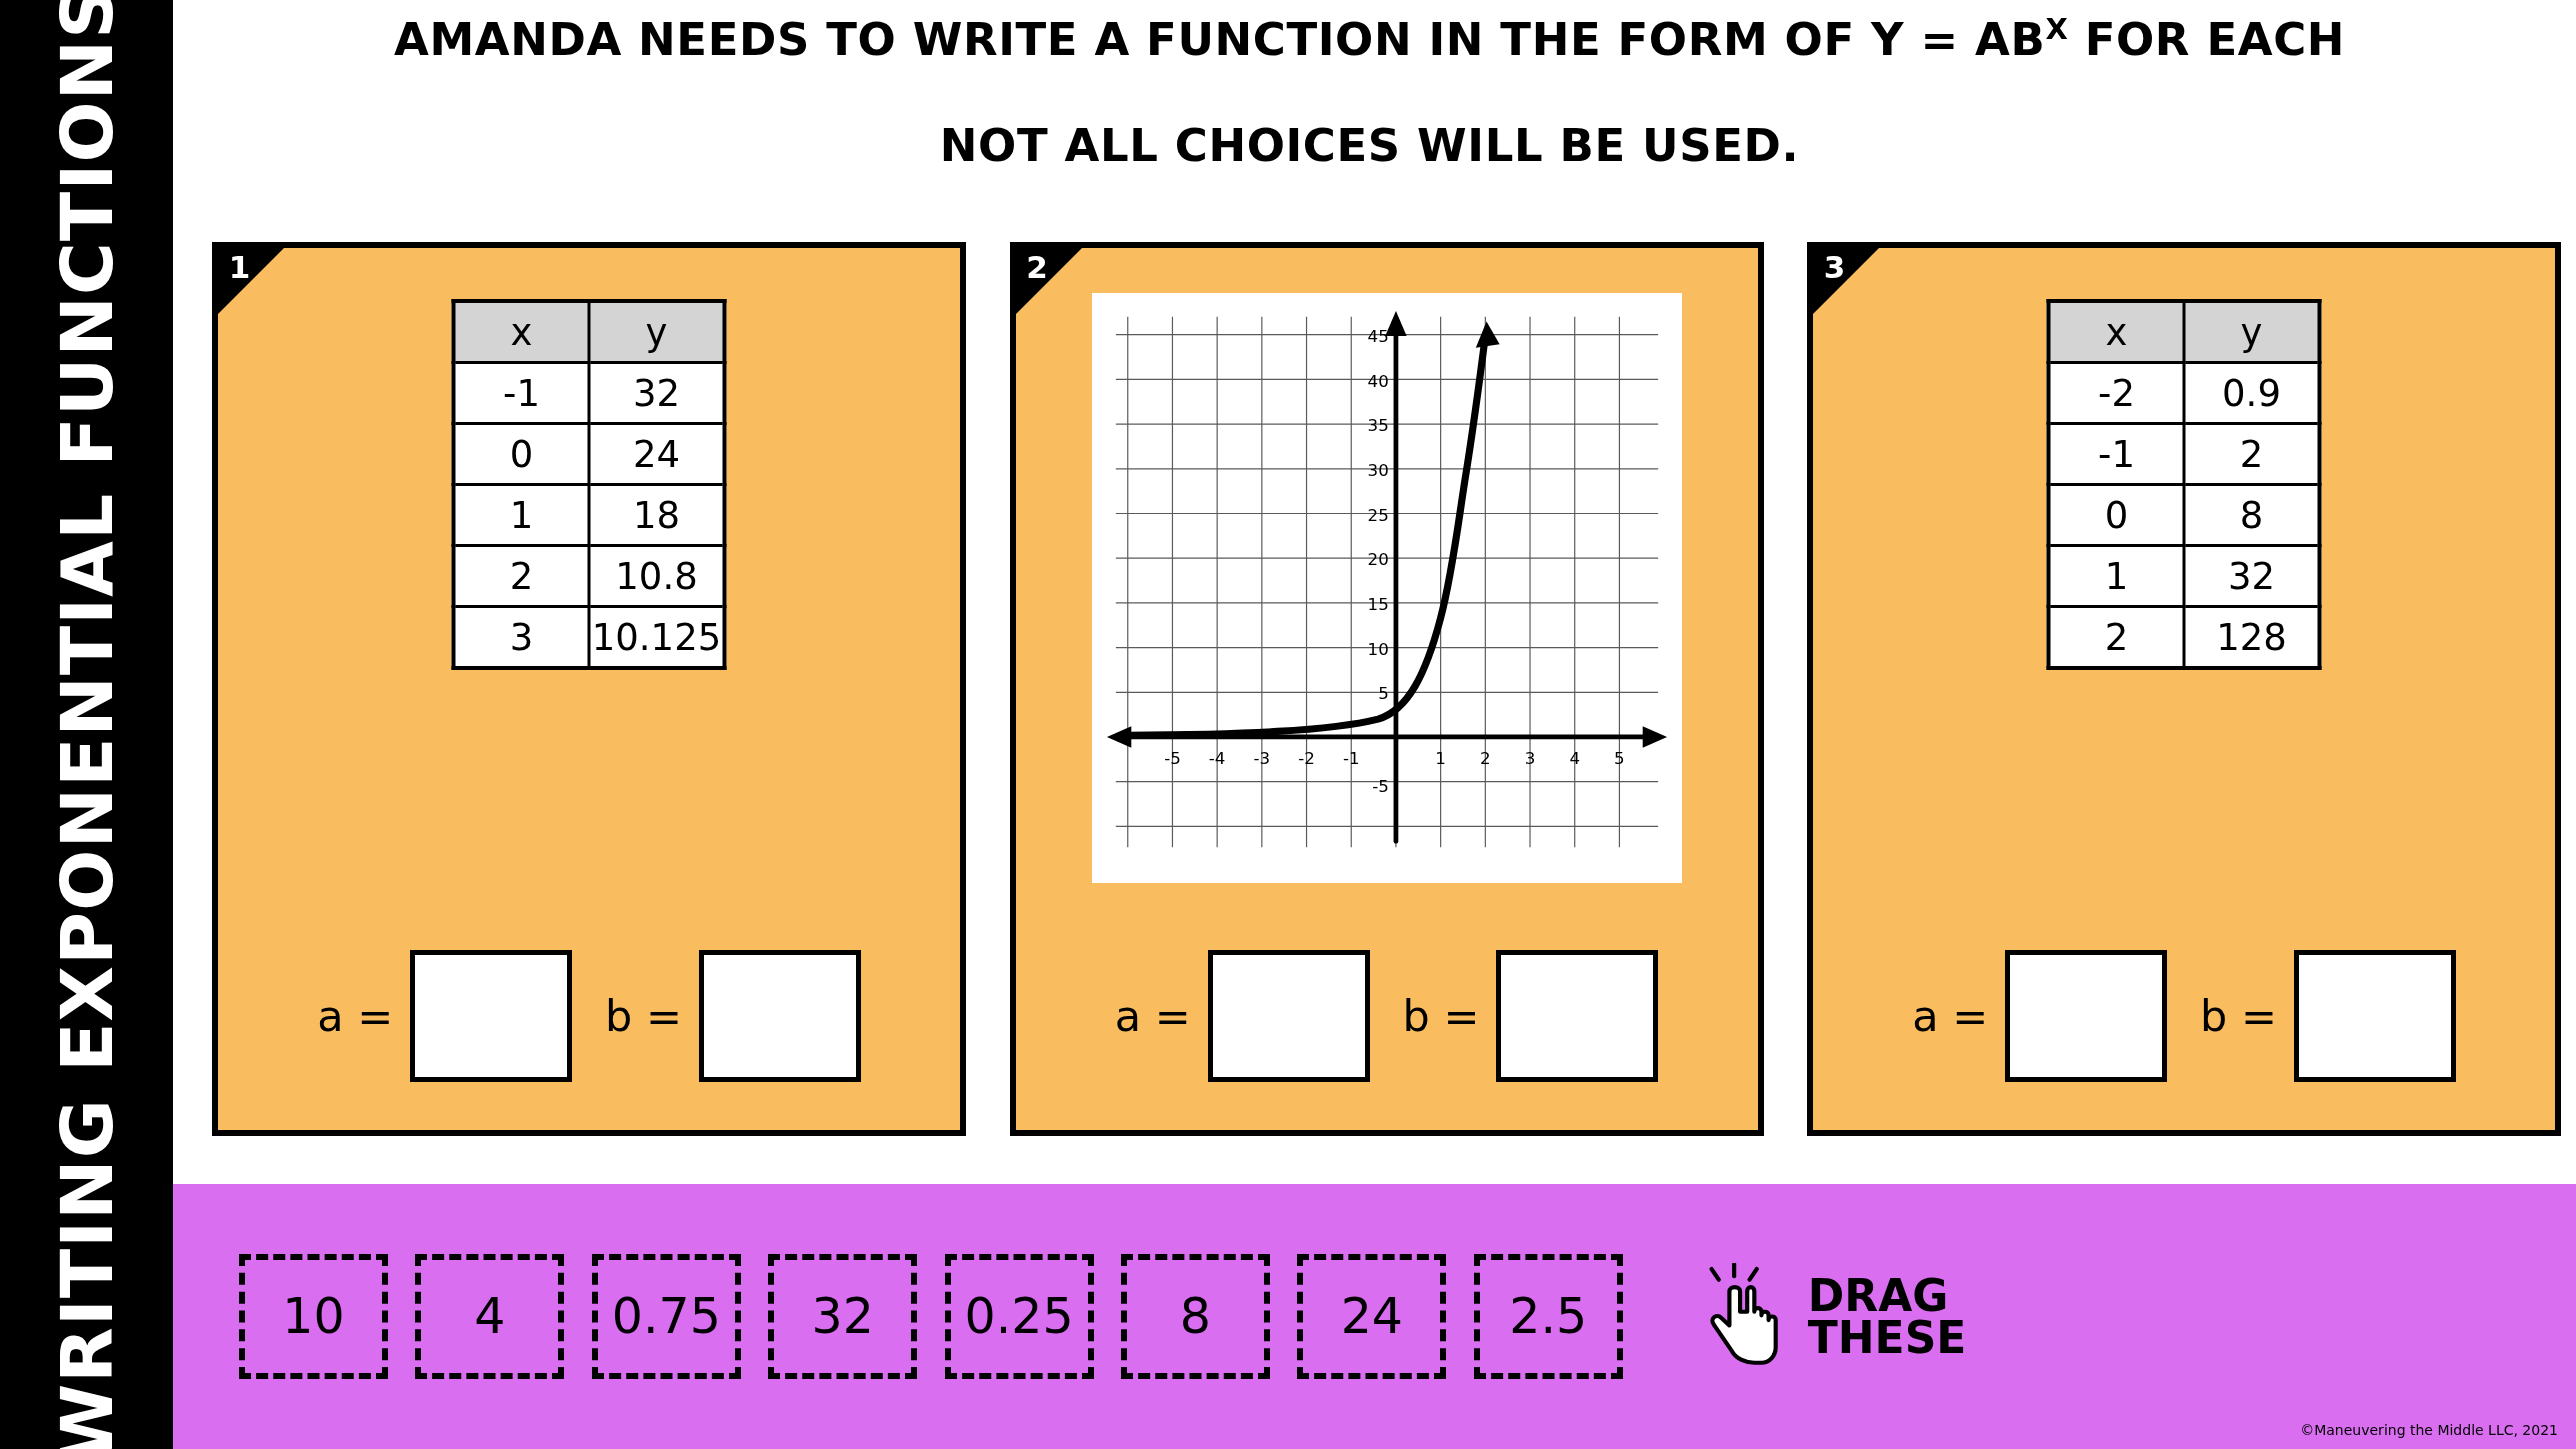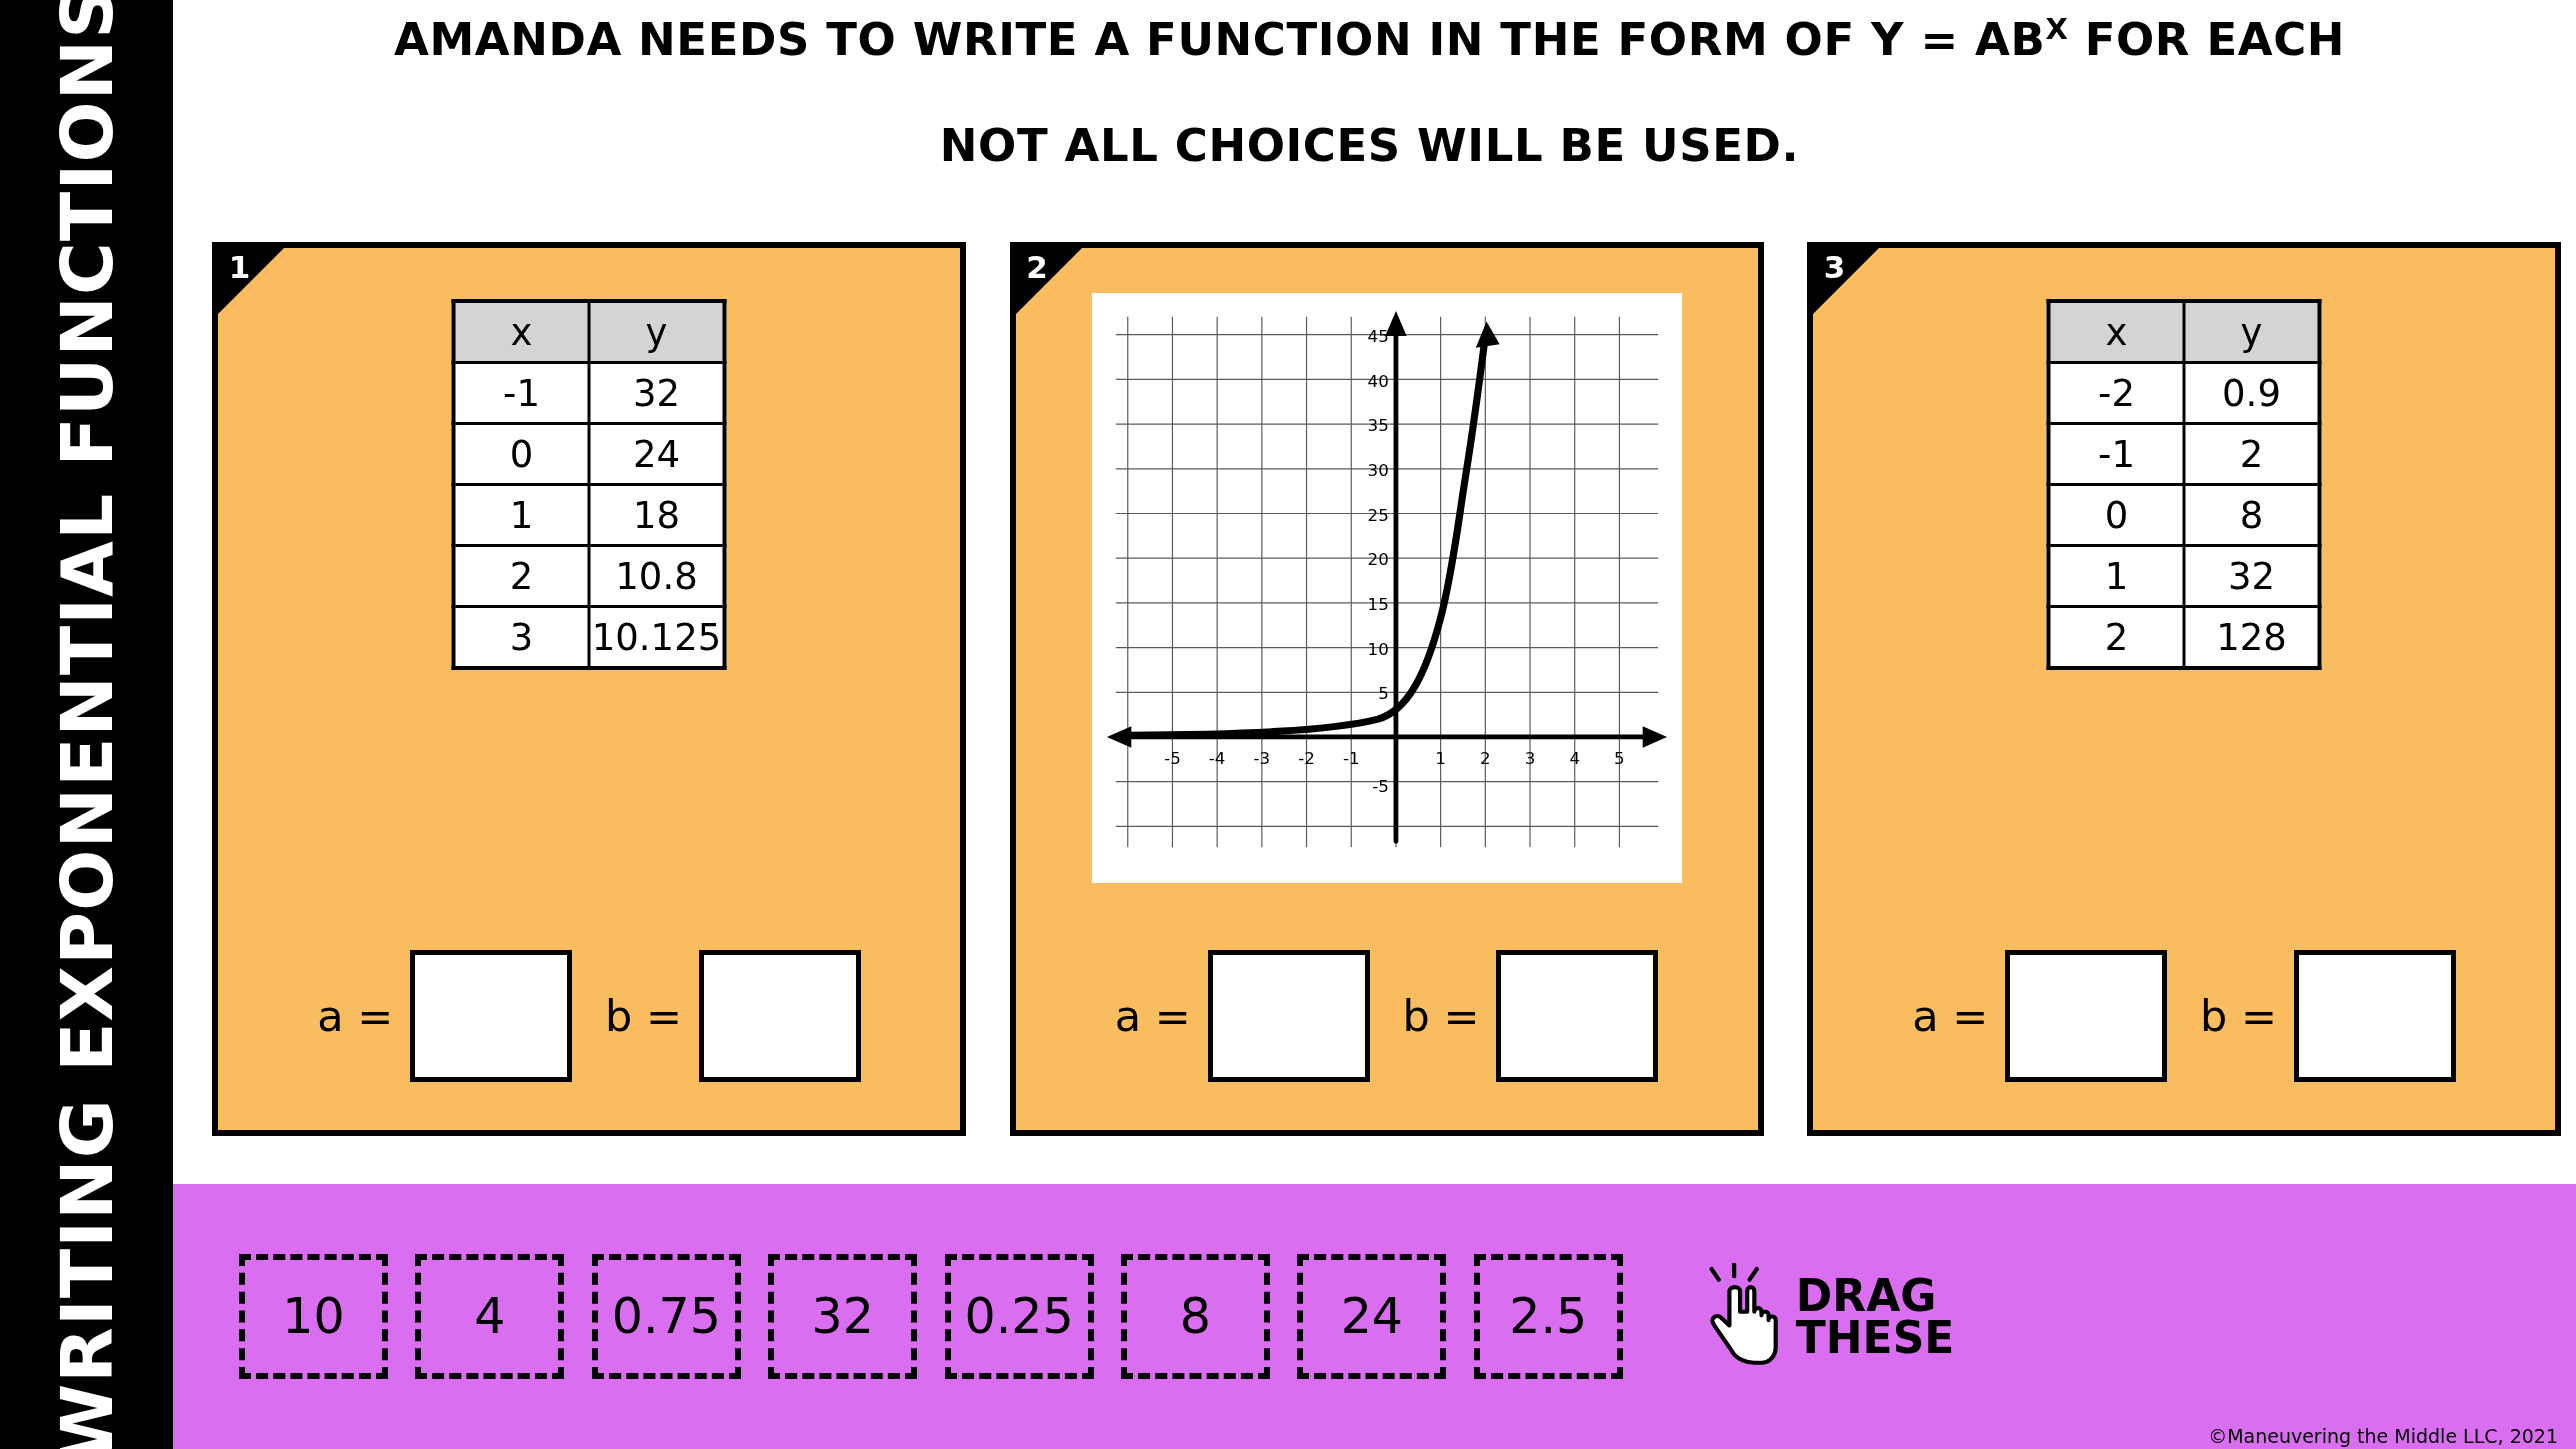--- a/index.html
+++ b/index.html
@@ -187,36 +187,36 @@
     font-size: 49px;
     font-family: "DejaVu Sans", sans-serif;
     color: #000000;
     padding: 0 10.7px;
     box-sizing: border-box;
   }
   #drag-these {
     margin-left: 72px;
     display: flex;
     align-items: center;
-    gap: 12px;
+    gap: 24px;
   }
   #drag-these-text {
     font-size: 44px;
     font-weight: bold;
     line-height: 0.95;
     font-family: "DejaVu Sans", sans-serif;
     color: #000000;
     text-transform: uppercase;
     text-align: left;
   }
   #copyright {
     position: absolute;
     right: 18px;
-    bottom: 2px;
-    font-size: 19px;
+    bottom: 11px;
+    font-size: 14px;
     font-family: "DejaVu Sans", sans-serif;
     color: #000000;
   }
 </style>
 </head>
 <body>
 
 <div id="sidebar">
   <div id="sidebar-title">Writing Exponential Functions</div>
 </div>

